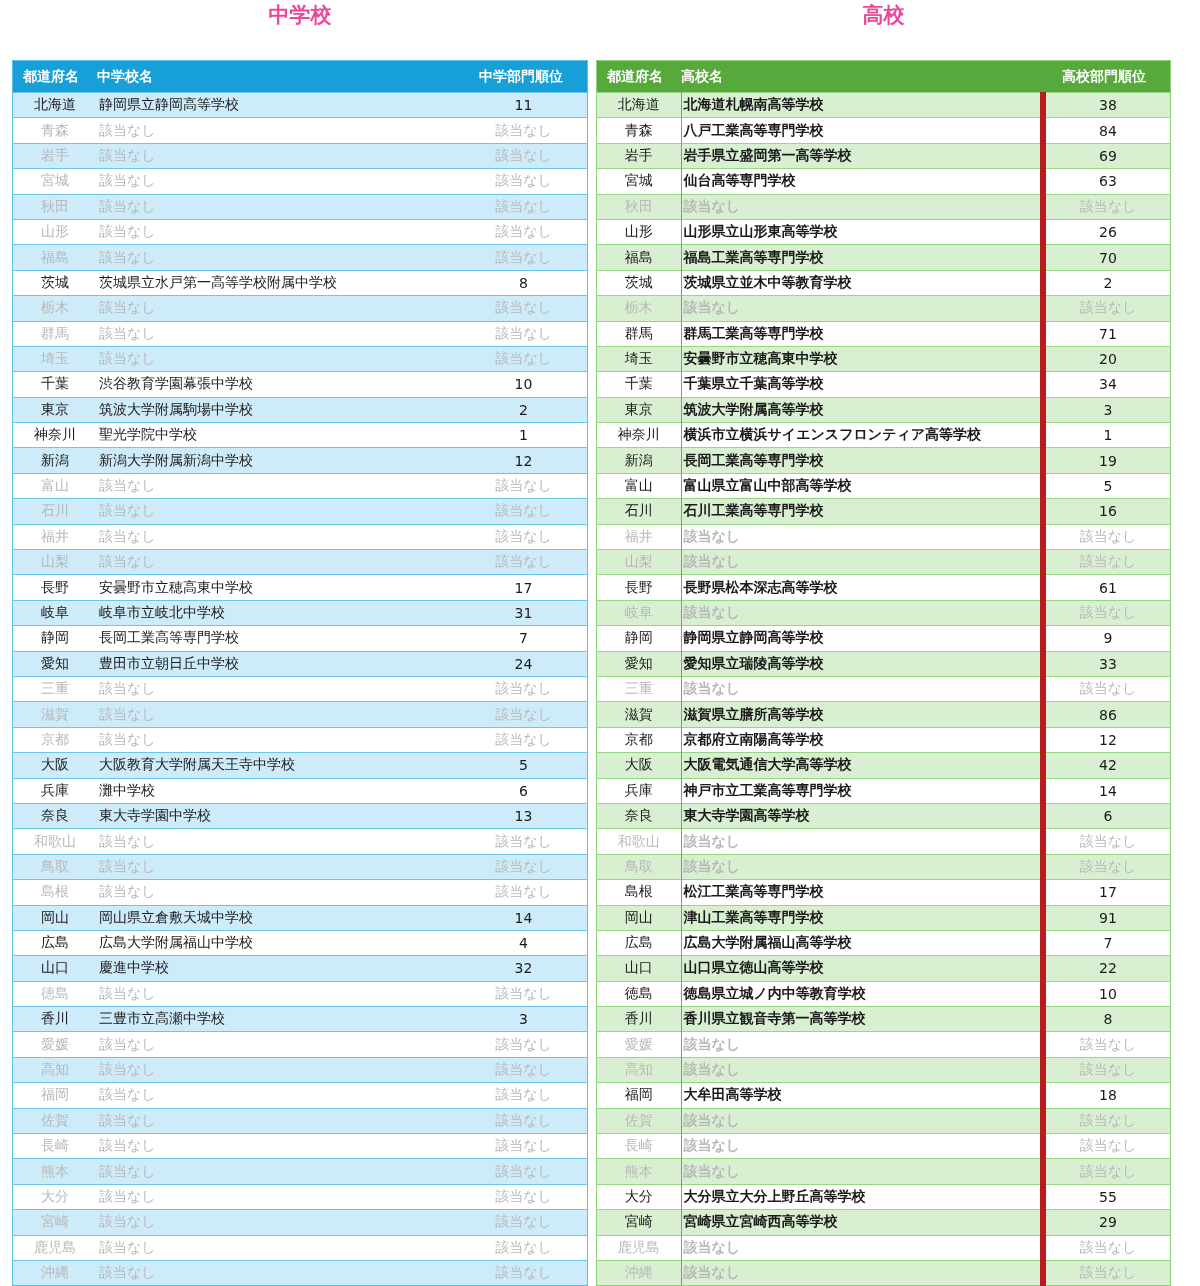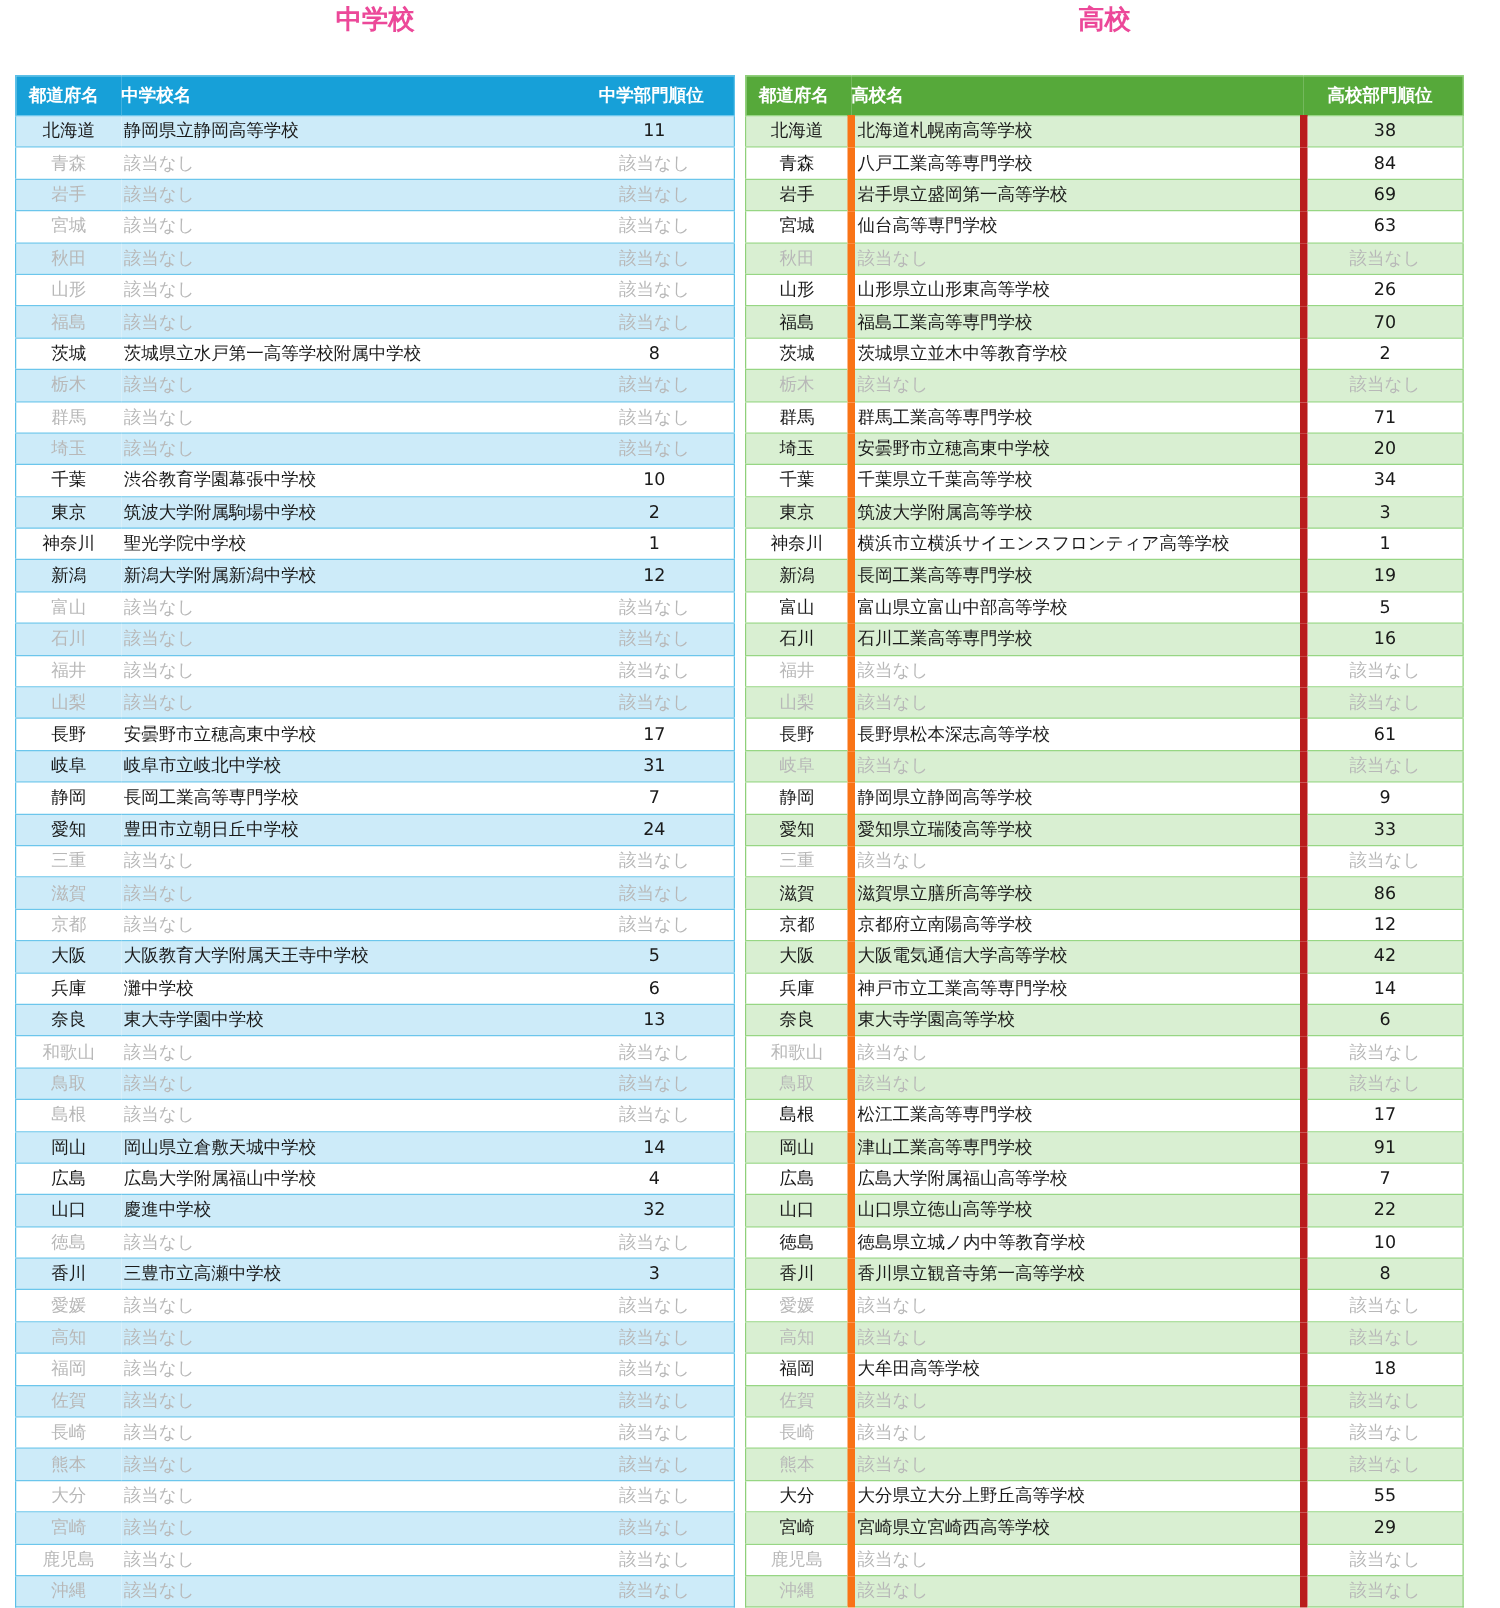--- a/index.html
+++ b/index.html
@@ -20,21 +20,21 @@
   .left table { border:1px solid #5cc0e8; }
   .left th { background:#17a0d8; }
   .left tbody tr { border-top:1px solid #6cc6ec; }
   .left tbody tr:nth-child(odd) td { background:#cdebf9; }
   .left tbody tr:nth-child(even) td { background:#ffffff; }
   .right table { border:1px solid #8fd07a; }
   .right th { background:#56a93a; }
   .right tbody tr { border-top:1px solid #97d684; }
   .right tbody tr:nth-child(odd) td { background:#d9efd2; }
   .right tbody tr:nth-child(even) td { background:#ffffff; }
-  .right td.c-name { border-left:6px solid #f97316; padding-left:2px; }
+  .right td.c-name { border-left:1px solid #f97316; padding-left:2px;font-weight:bold; }
   .right td.c-rank { border-left:6px solid #b91c1c; }
   tr.na td { color:#b8b8b8; }
 </style>
 </head>
 <body>
 
 <div class="panel left">
   <div class="panel-title">中学校</div>
   <table>
     <thead>

